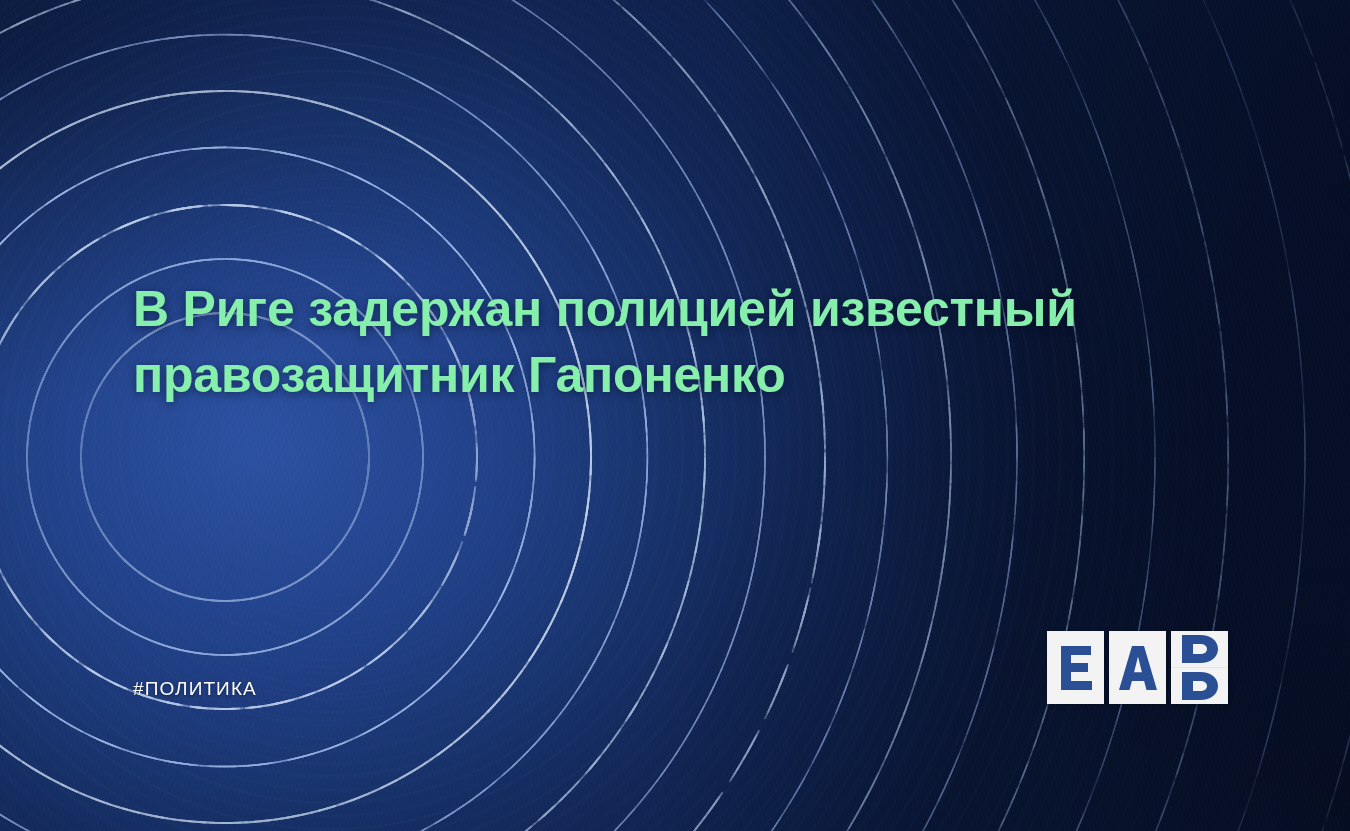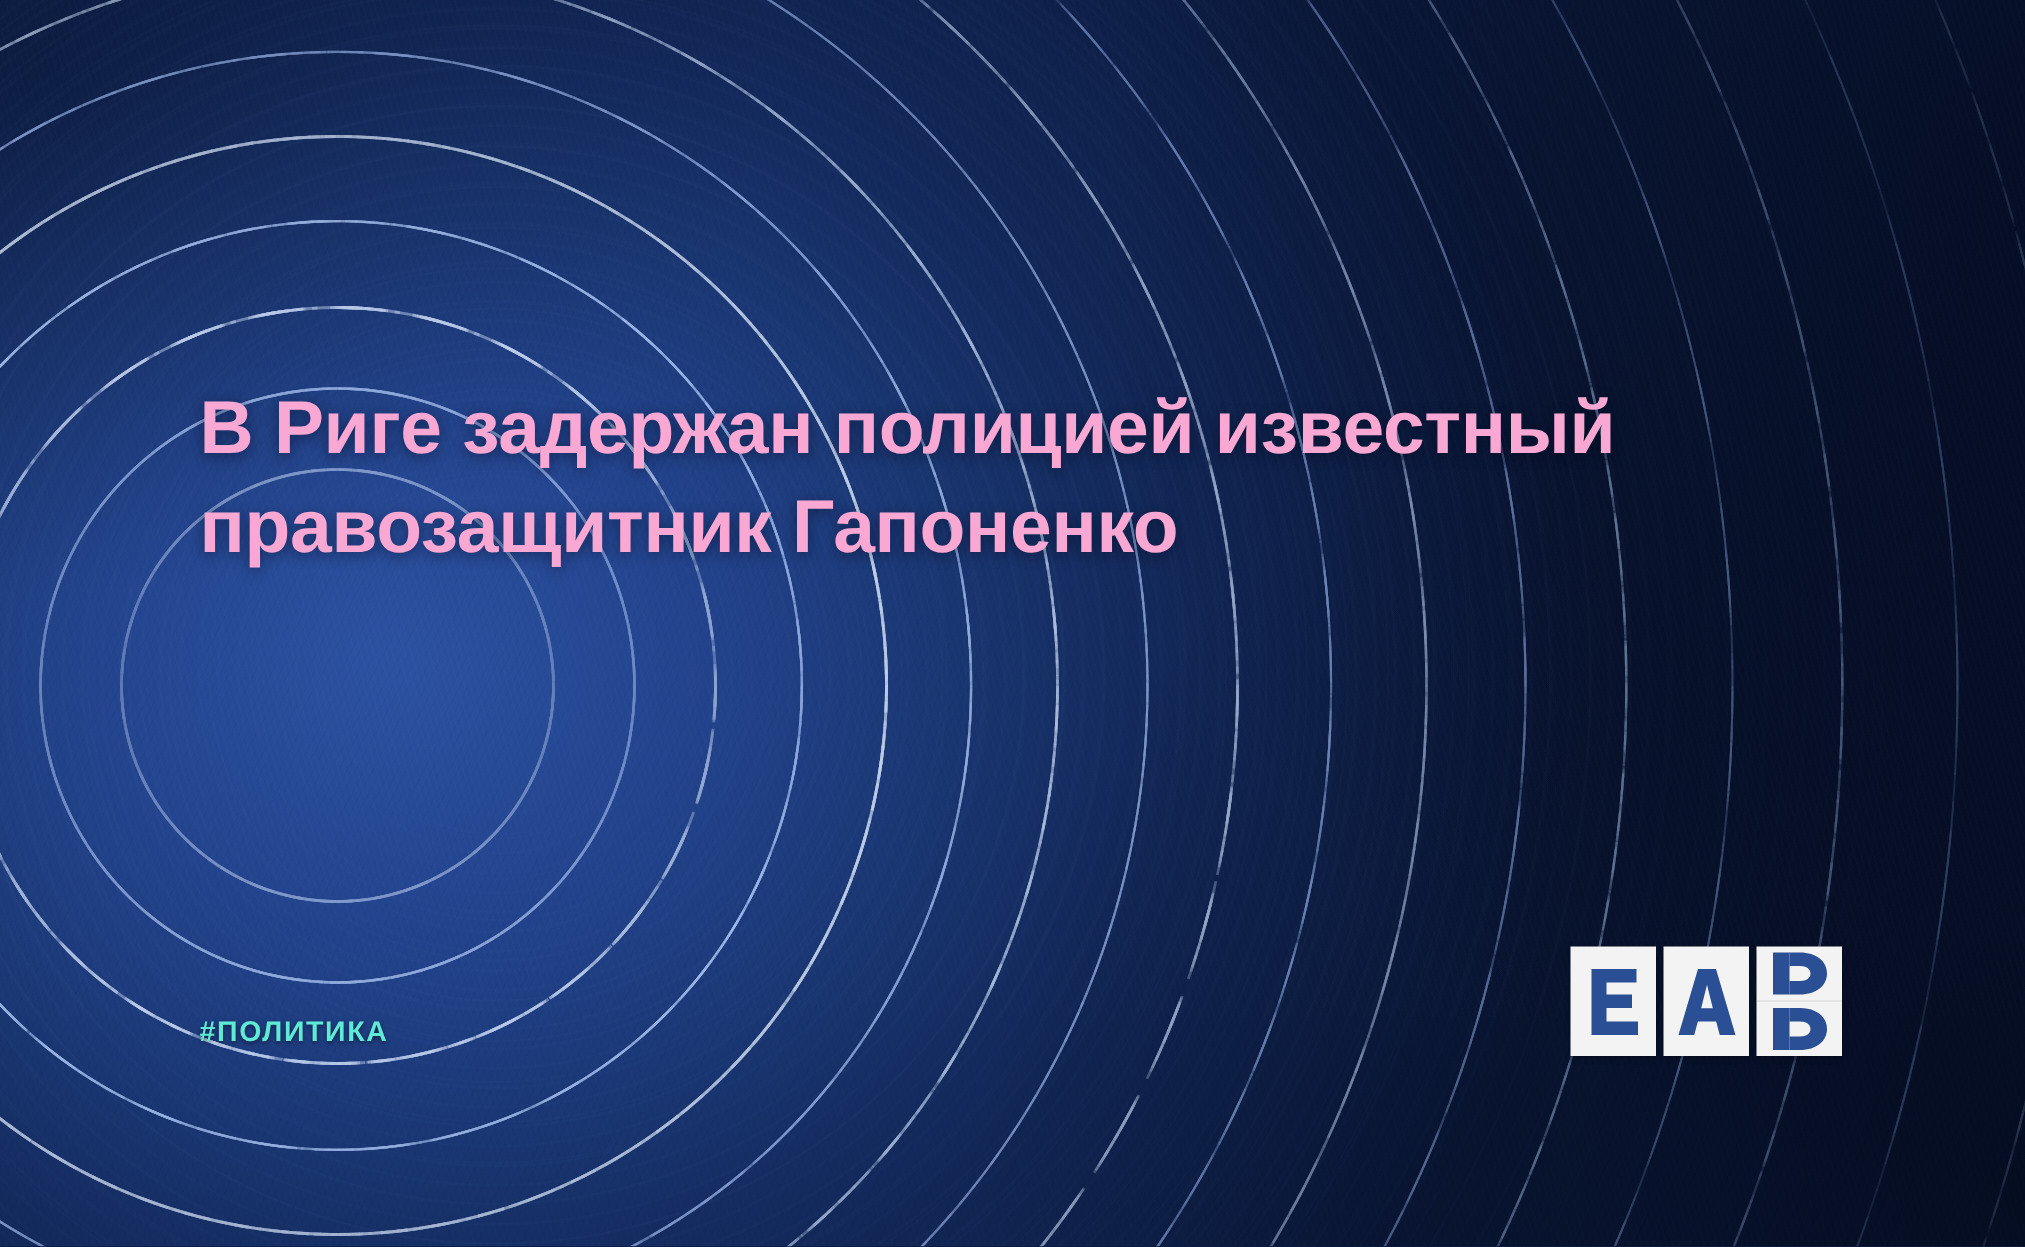--- a/index.html
+++ b/index.html
@@ -102,38 +102,38 @@
     font-weight: bold;
     color: #b4bac3;
     letter-spacing: 0.1px;
     white-space: nowrap;
     text-shadow: 0 1px 3px rgba(0,0,0,0.42);
   }
 
   .headline {
     position: absolute;
     left: 133px;
-    top: 252px;
+    top: 276px;
     width: 1060px;
     margin: 0;
     font-size: 50px;
     line-height: 1.32;
     font-weight: bold;
-    color: #f9a8d4;
+    color: #86efac;
     letter-spacing: -0.2px;
     text-shadow: 0 2px 9px rgba(2,8,26,0.45);
   }
 
   .tag {
     position: absolute;
     left: 133px;
     top: 678px;
     font-size: 19px;
-    font-weight: bold;
-    color: #5eead4;
+    font-weight: normal;
+    color: #ffffff;
     letter-spacing: 1.1px;
     white-space: nowrap;
     text-shadow: 0 1px 3px rgba(0,0,0,0.45);
   }
 
   
   .logo {
     position: absolute;
     left: 1047px;
     top: 631px;

